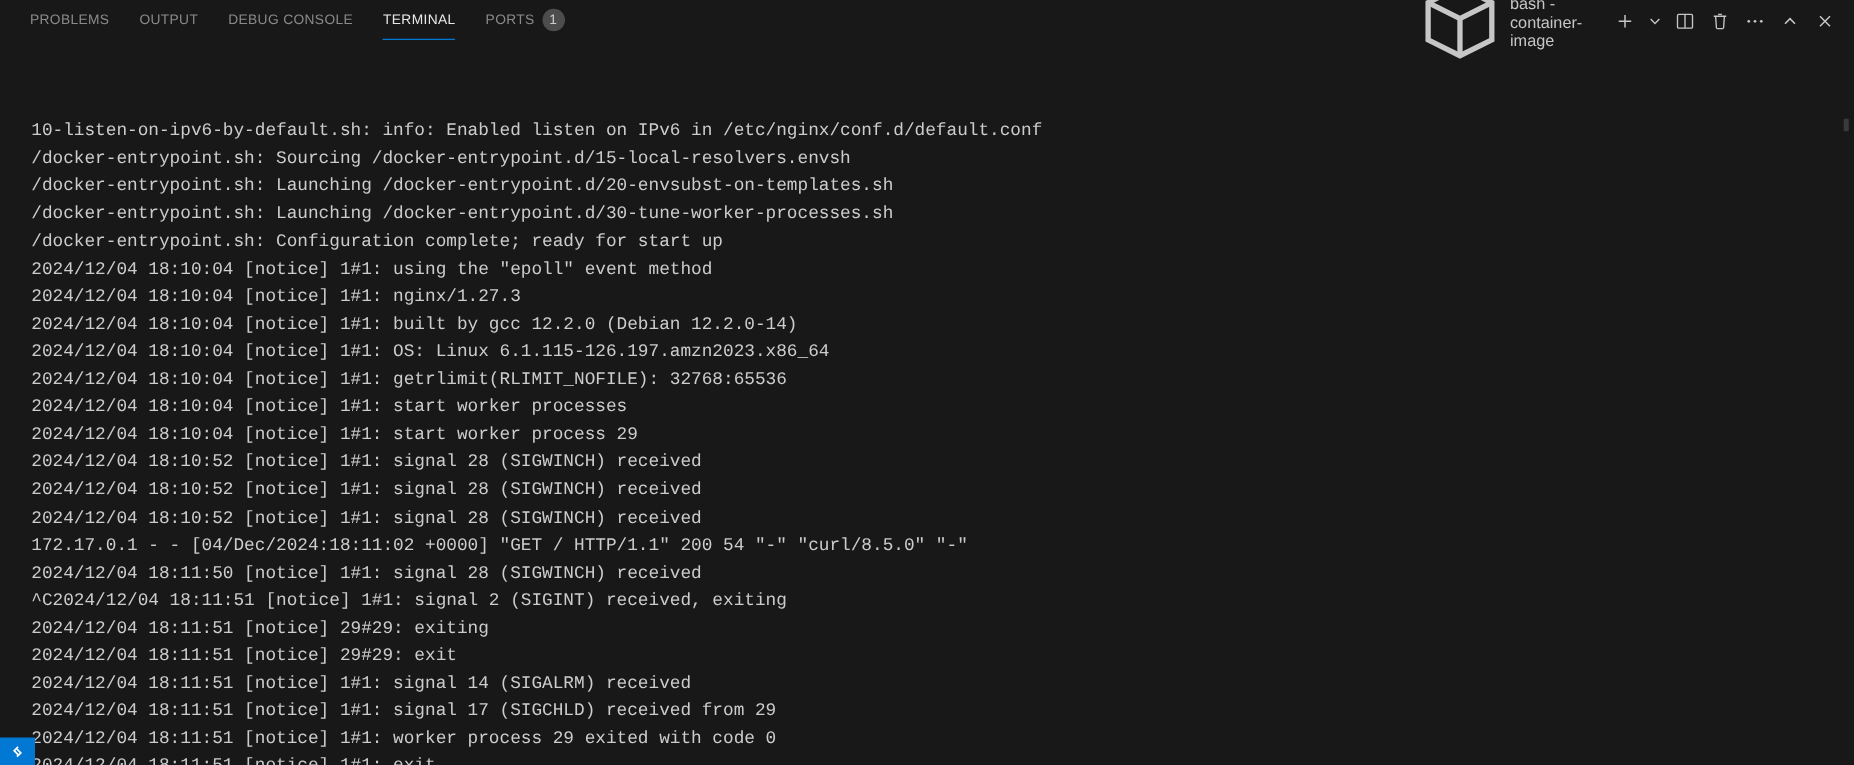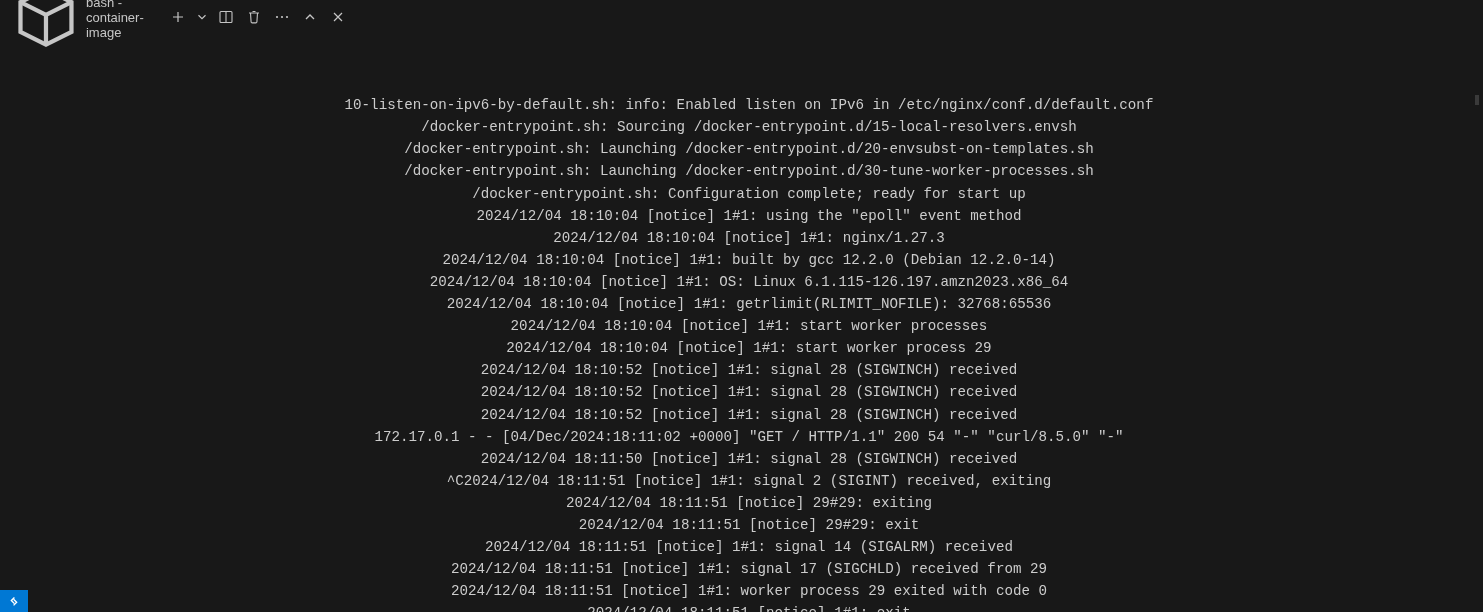--- a/index.html
+++ b/index.html
@@ -90,21 +90,21 @@
     padding: 15px 10px 0 25px;
     font-family: Consolas, "Courier New", monospace;
     font-size: 14.2px;
     line-height: 22.1px;
     color: #cccccc;
     white-space: pre;
     overflow: hidden;
     height: calc(100% - 35px);
     position: relative;
   }
-  .line { white-space: pre; text-align: center; }
+  .line { white-space: pre; }
   .remote-bar {
     position: absolute;
     left: 0;
     bottom: 0;
     height: 22px;
     padding: 0 7px;
     background: #0078d4;
     color: white;
     display: flex;
     align-items: center;
@@ -117,20 +117,30 @@
     right: 4px;
     width: 4px;
     height: 10px;
     background: #3a3a3a;
   }
 </style>
 </head>
 <body>
 
 <div class="panel-header">
+  <div class="tabs">
+    <div class="tab">PROBLEMS</div>
+    <div class="tab">OUTPUT</div>
+    <div class="tab">DEBUG CONSOLE</div>
+    <div class="tab active">TERMINAL</div>
+    <div class="tab">
+      <span>PORTS</span>
+      <span class="badge">1</span>
+    </div>
+  </div>
   <div class="header-right">
     <div class="term-indicator">
       <svg viewBox="0 0 16 16" fill="none" stroke="currentColor" stroke-width="1">
         <path d="M8 1.5 L14 4.5 L14 11.5 L8 14.5 L2 11.5 L2 4.5 Z"></path>
         <path d="M2 4.5 L8 7.5 L14 4.5"></path>
         <path d="M8 7.5 L8 14.5"></path>
       </svg>
       <span>bash - container-image</span>
     </div>
     <div class="icon-btn">

